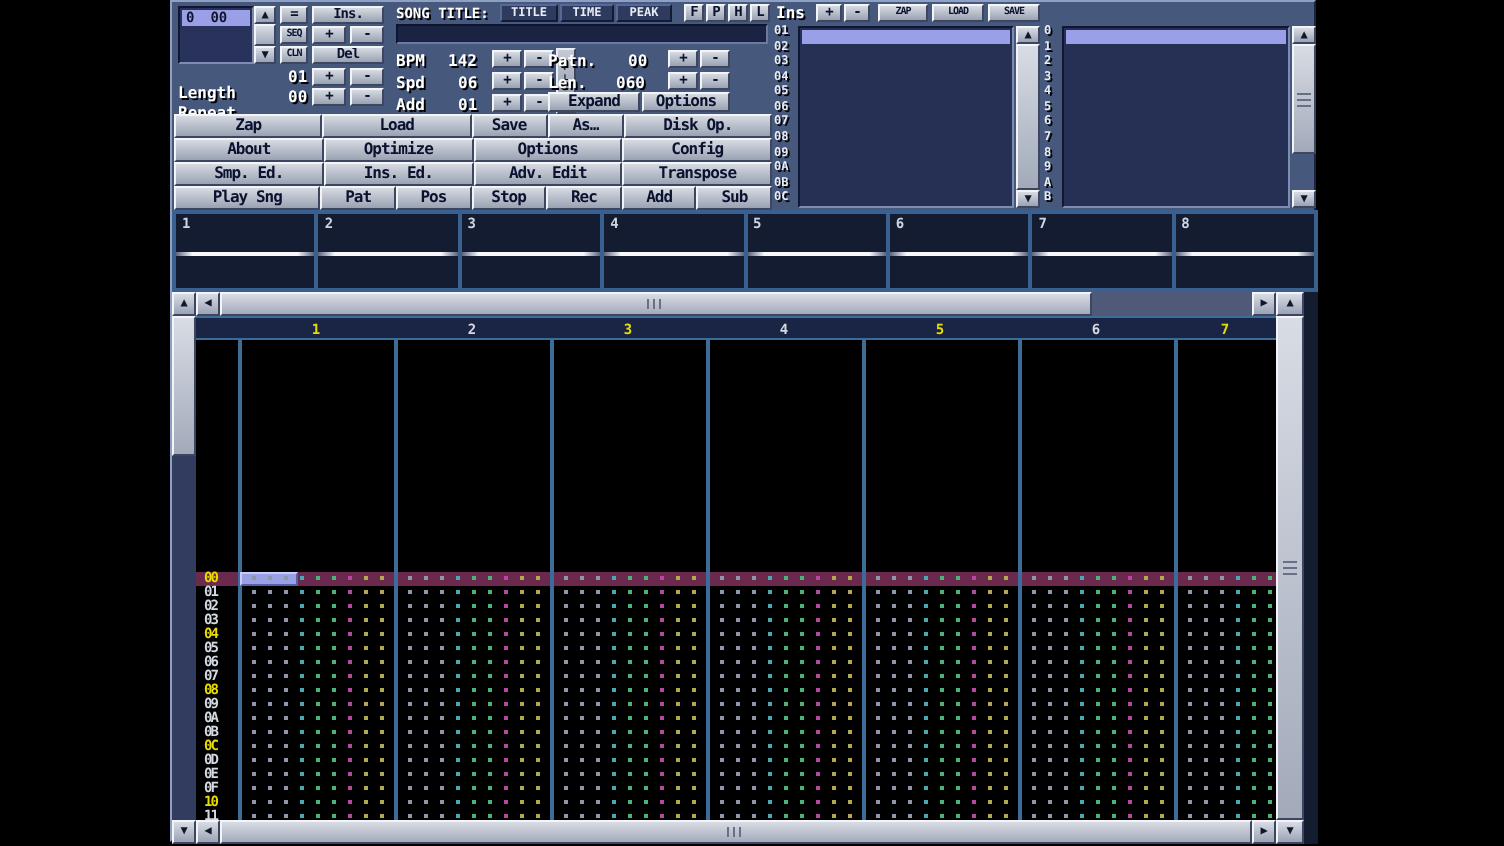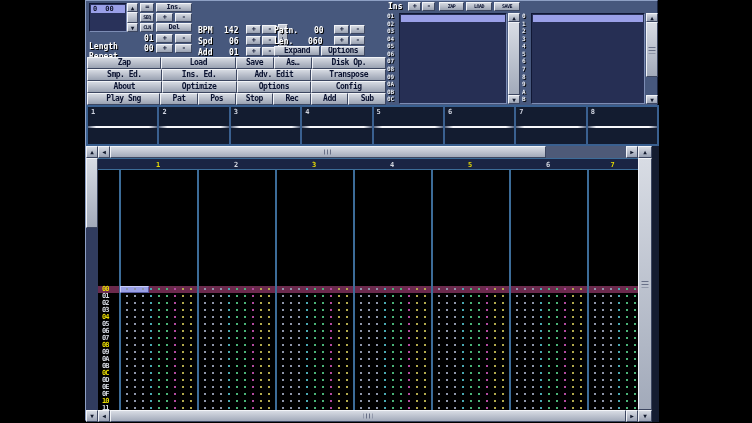--- a/index.html
+++ b/index.html
@@ -143,20 +143,31 @@
     <div class="btn" style="left:70px;top:33px;width:17px;height:9px;">+</div>
     <div class="btn" style="left:89px;top:33px;width:17px;height:9px;">-</div>
     <div id="rep-row">
       <span class="lbl">Repeat</span>
       <span class="lbl" style="position:absolute;left:55px;top:0;">00</span>
     </div>
     <div class="btn" style="left:70px;top:43px;width:17px;height:9px;">+</div>
     <div class="btn" style="left:89px;top:43px;width:17px;height:9px;">-</div>
   </div>
 
+  <div id="title-strip">
+    <span class="lbl lbl-sm" style="position:absolute;left:2px;top:2px;">SONG TITLE:</span>
+    <div class="tab-dark" style="left:54px;top:1px;width:29px;height:9px;">TITLE</div>
+    <div class="tab-dark" style="left:84px;top:1px;width:27px;height:9px;">TIME</div>
+    <div class="tab-dark" style="left:112px;top:1px;width:28px;height:9px;">PEAK</div>
+    <div class="btn" style="left:146px;top:1px;width:10px;height:9px;">F</div>
+    <div class="btn" style="left:157px;top:1px;width:10px;height:9px;">P</div>
+    <div class="btn" style="left:168px;top:1px;width:10px;height:9px;">H</div>
+    <div class="btn" style="left:179px;top:1px;width:10px;height:9px;">L</div>
+    <input id="song-title-input" value="" style="">
+  </div>
 
   <div id="tempo-panel">
     <span class="lbl" style="position:absolute;left:2px;top:2px;">BPM</span>
     <span class="lbl" style="position:absolute;left:28px;top:2px;">142</span>
     <div class="btn" style="left:50px;top:1px;width:15px;height:9px;">+</div>
     <div class="btn" style="left:66px;top:1px;width:15px;height:9px;">-</div>
     <span class="lbl" style="position:absolute;left:2px;top:13px;">Spd</span>
     <span class="lbl" style="position:absolute;left:33px;top:13px;">06</span>
     <div class="btn" style="left:50px;top:12px;width:15px;height:9px;">+</div>
     <div class="btn" style="left:66px;top:12px;width:15px;height:9px;">-</div>
@@ -184,30 +195,30 @@
 
   <div id="menu-grid">
         <div class="menu-row">
           <div class="btn menu-btn" style="flex: 2 1 0%;">Zap</div>
           <div class="btn menu-btn" style="flex: 2 1 0%;">Load</div>
           <div class="btn menu-btn" style="flex: 1 1 0%;">Save</div>
           <div class="btn menu-btn" style="flex: 1 1 0%;">As…</div>
           <div class="btn menu-btn" style="flex: 2 1 0%;">Disk Op.</div>
         </div>
         <div class="menu-row">
+          <div class="btn menu-btn" style="flex: 1 1 0%;">About</div>
+          <div class="btn menu-btn" style="flex: 1 1 0%;">Optimize</div>
+          <div class="btn menu-btn" style="flex: 1 1 0%;">Options</div>
+          <div class="btn menu-btn" style="flex: 1 1 0%;">Config</div>
+        </div>
+        <div class="menu-row">
           <div class="btn menu-btn" style="flex: 1 1 0%;">Smp. Ed.</div>
           <div class="btn menu-btn" style="flex: 1 1 0%;">Ins. Ed.</div>
           <div class="btn menu-btn" style="flex: 1 1 0%;">Adv. Edit</div>
           <div class="btn menu-btn" style="flex: 1 1 0%;">Transpose</div>
-        </div>
-        <div class="menu-row">
-          <div class="btn menu-btn" style="flex: 1 1 0%;">About</div>
-          <div class="btn menu-btn" style="flex: 1 1 0%;">Optimize</div>
-          <div class="btn menu-btn" style="flex: 1 1 0%;">Options</div>
-          <div class="btn menu-btn" style="flex: 1 1 0%;">Config</div>
         </div>
         <div class="menu-row">
           <div class="btn menu-btn" style="flex: 2 1 0%;">Play Sng</div>
           <div class="btn menu-btn" style="flex: 1 1 0%;">Pat</div>
           <div class="btn menu-btn" style="flex: 1 1 0%;">Pos</div>
           <div class="btn menu-btn" style="flex: 1 1 0%;">Stop</div>
           <div class="btn menu-btn" style="flex: 1 1 0%;">Rec</div>
           <div class="btn menu-btn" style="flex: 1 1 0%;">Add</div>
           <div class="btn menu-btn" style="flex: 1 1 0%;">Sub</div>
         </div>

